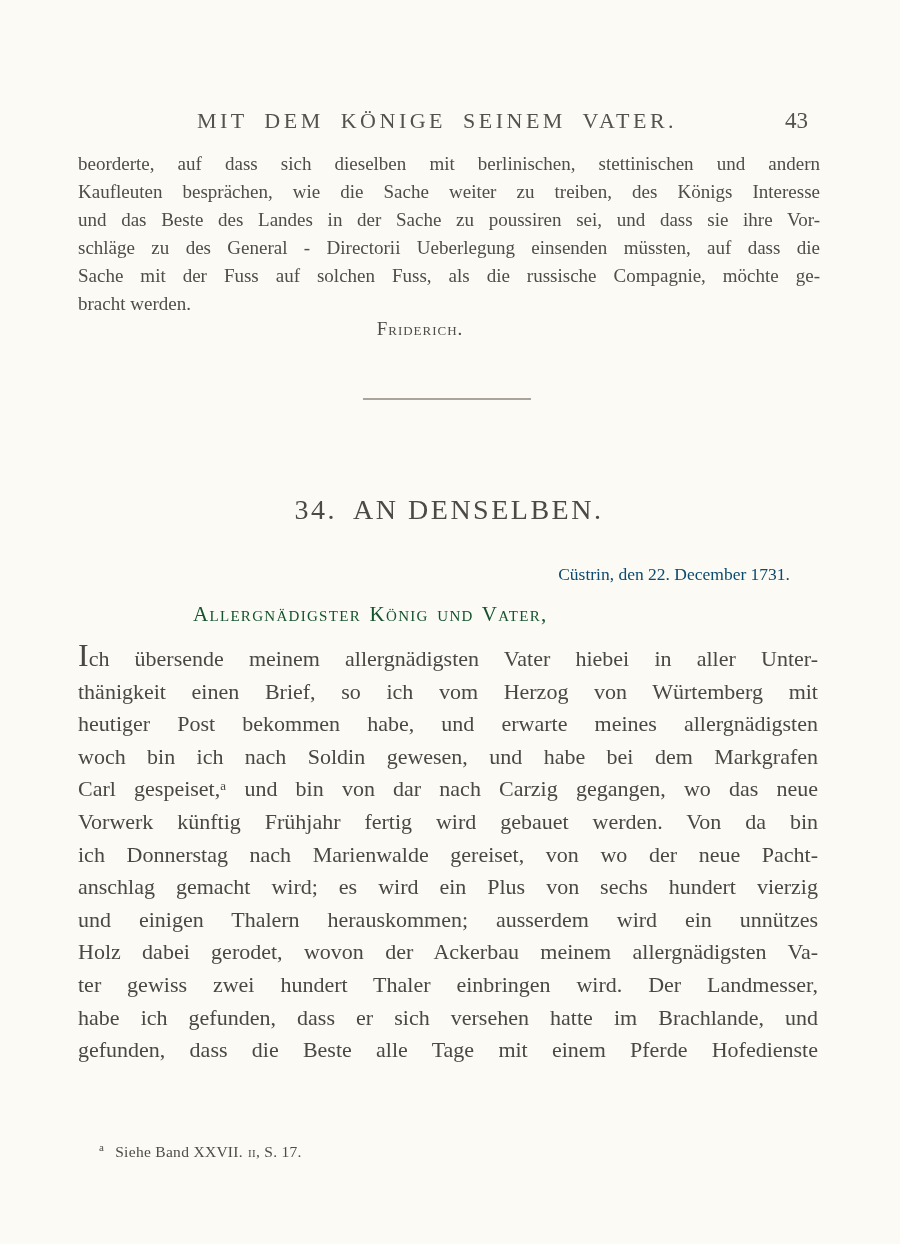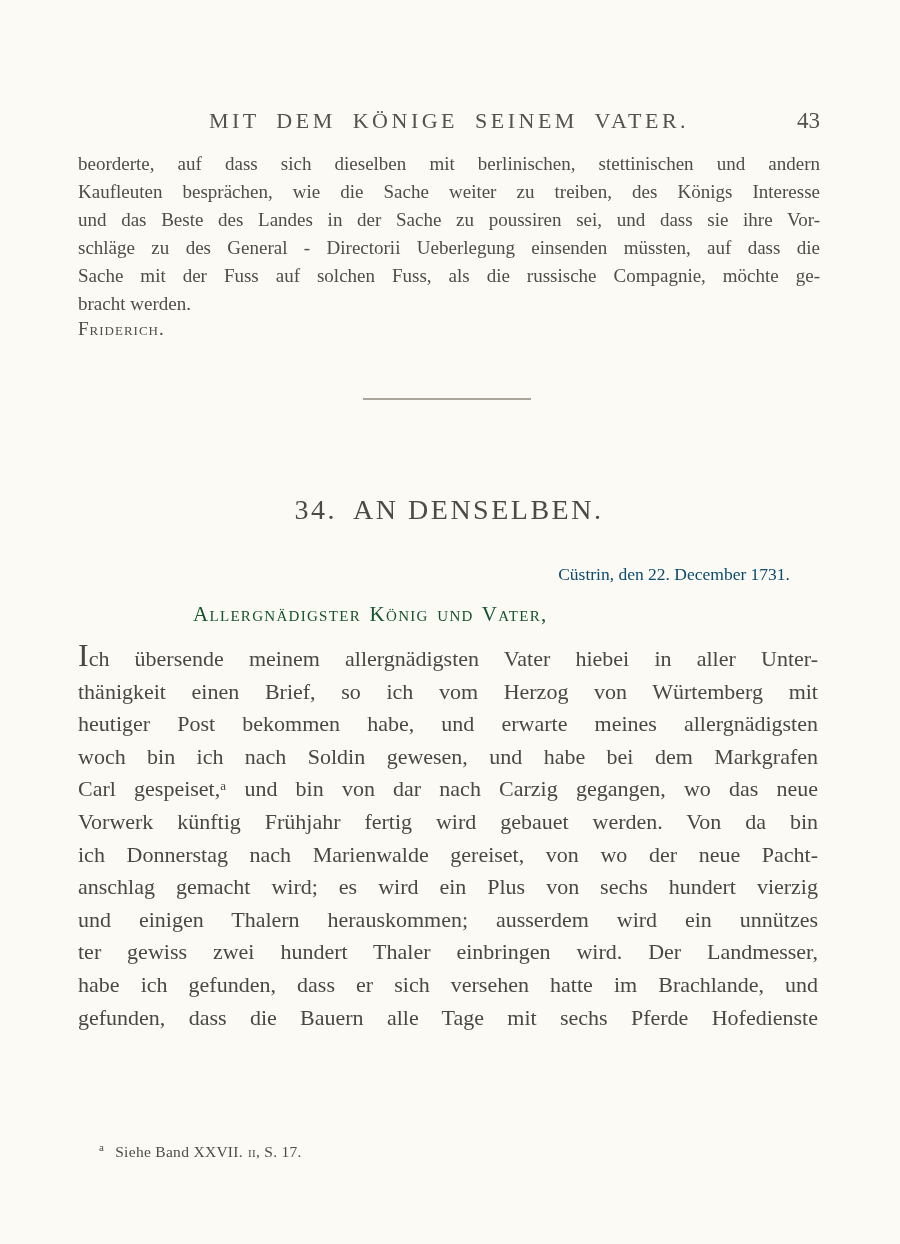--- a/index.html
+++ b/index.html
@@ -8,37 +8,37 @@
     width: 900px;
     height: 1244px;
     margin: 0 auto;
     background: #fbfaf4;
     font-family: "Liberation Serif", "DejaVu Serif", serif;
     color: #4a4843;
     overflow: hidden;
   }
 
   
-  .running-head { position: absolute; top: 108px; left: 78px; width: 742px; height: 32px; text-decoration: underline; }
+  .running-head { position: absolute; top: 108px; left: 66px; width: 742px; height: 32px; text-decoration: underline; }
   .head-title {
     position: absolute; left: 0; width: 100%;
     text-align: center;
     font-size: 22px; letter-spacing: 3.5px; word-spacing: 8px;
     color: #54524d;
   }
   .page-num { position: absolute; right: 0; top: 0; font-size: 23px; color: #54524d; }
 
   
   .para1 { position: absolute; top: 150px; left: 78px; width: 742px; font-size: 19px; line-height: 28px; color: #4f4d48; }
   .p1line { text-align: justify; text-align-last: justify; }
   .p1line.last { text-align-last: left; }
 
   .signature {
     position: absolute; top: 318px; left: 78px; width: 684px;
-    text-align: left; font-variant: small-caps;
+    text-align: center; font-variant: small-caps;
     font-size: 19px; letter-spacing: 1px; color: #4f4d48;
   }
 
   .divider { position: absolute; top: 398px; left: 363px; width: 168px; border-top: 2px solid #aaa59b; }
 
   
   .letter-heading {
     position: absolute; top: 494px; left: 78px; width: 742px; margin: 0;
     text-align: center; font-weight: normal;
     font-size: 28px; letter-spacing: 2.5px; color: #4c4a45;
@@ -97,22 +97,23 @@
   <section class="letter-body">
     <div class="bline first">Ich übersende meinem allergnädigsten Vater hiebei in aller Unter-</div>
     <div class="bline">thänigkeit einen Brief, so ich vom Herzog von Würtemberg mit</div>
     <div class="bline">heutiger Post bekommen habe, und erwarte meines allergnädigsten</div>
     <div class="bline">woch bin ich nach Soldin gewesen, und habe bei dem Markgrafen</div>
     <div class="bline">Carl gespeiset,ᵃ und bin von dar nach Carzig gegangen, wo das neue</div>
     <div class="bline">Vorwerk künftig Frühjahr fertig wird gebauet werden. Von da bin</div>
     <div class="bline">ich Donnerstag nach Marienwalde gereiset, von wo der neue Pacht-</div>
     <div class="bline">anschlag gemacht wird; es wird ein Plus von sechs hundert vierzig</div>
     <div class="bline">und einigen Thalern herauskommen; ausserdem wird ein unnützes</div>
+    <div class="bline">Holz dabei gerodet, wovon der Ackerbau meinem allergnädigsten Va-</div>
     <div class="bline">ter gewiss zwei hundert Thaler einbringen wird. Der Landmesser,</div>
     <div class="bline">habe ich gefunden, dass er sich versehen hatte im Brachlande, und</div>
-    <div class="bline">gefunden, dass die Bauern alle Tage mit sechs Pferde Hofedienste</div>
+    <div class="bline">gefunden, dass die Beste alle Tage mit einem Pferde Hofedienste</div>
   </section>
 
   <div class="footnote">
     <span class="fn-marker">a</span><span>Siehe Band XXVII.</span><span class="fn-roman">ii</span><span>, S. 17.</span>
   </div>
 
 </div>
 
 </body></html>

